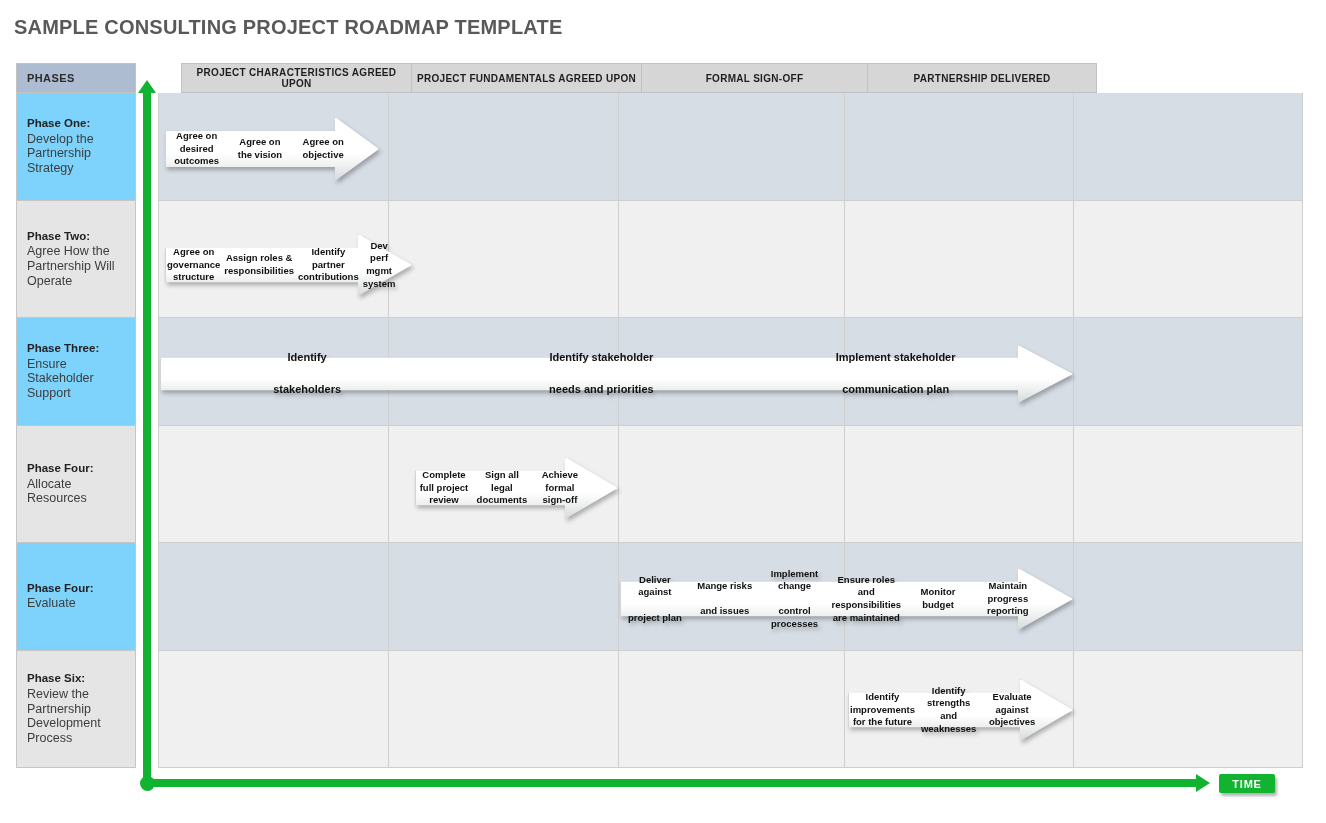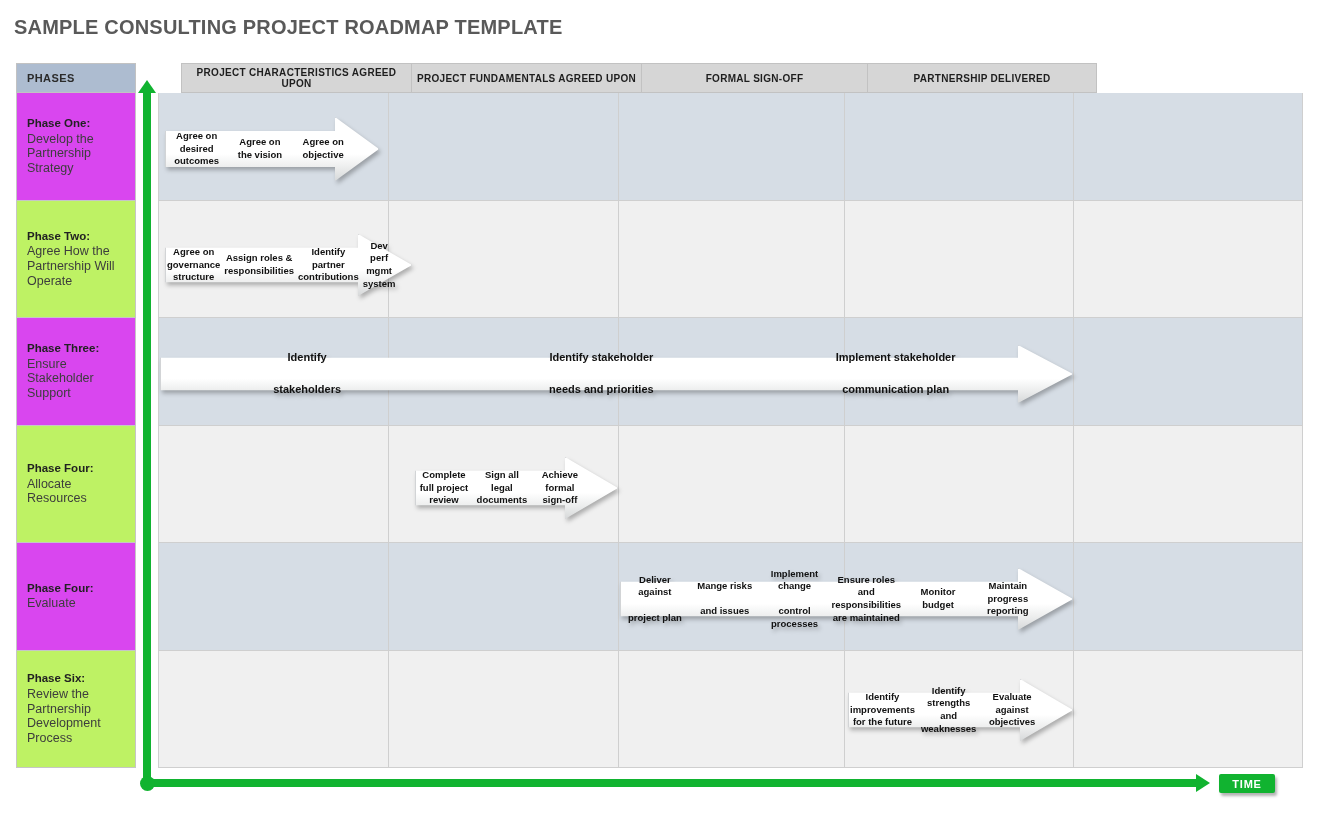--- a/index.html
+++ b/index.html
@@ -60,22 +60,22 @@
     line-height: 1.18;
     color: #3d3d3d;
   }
   .phase-cell .phase-num {
     font-weight: bold;
     font-size: 11.5px;
     color: #222222;
     margin-bottom: 1px;
   }
   .phase-cell .phase-desc { white-space: pre-line; }
-  .tone-a { background: #d946ef; }
-  .tone-b { background: #bef264; }
+  .tone-a { background: #7dd3fc; }
+  .tone-b { background: #e5e5e5; }
 
   
   #grid {
     position: absolute;
     left: 158px;
     top: 63px;
     width: 1145px;
   }
   #grid-header { display: flex; height: 30px; }
   .grid-head-cell {

